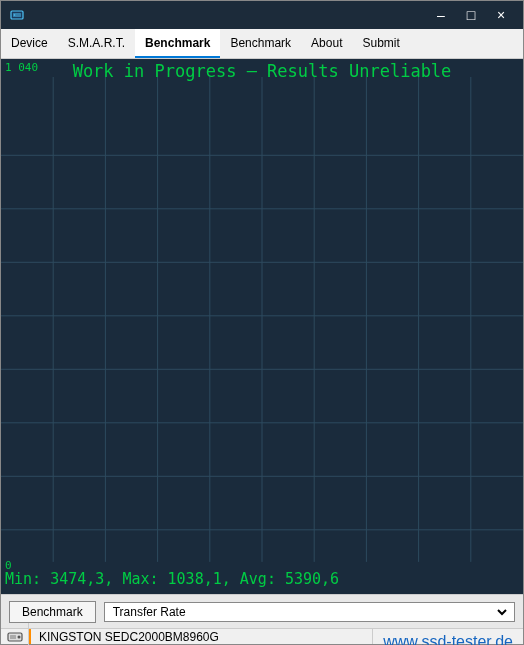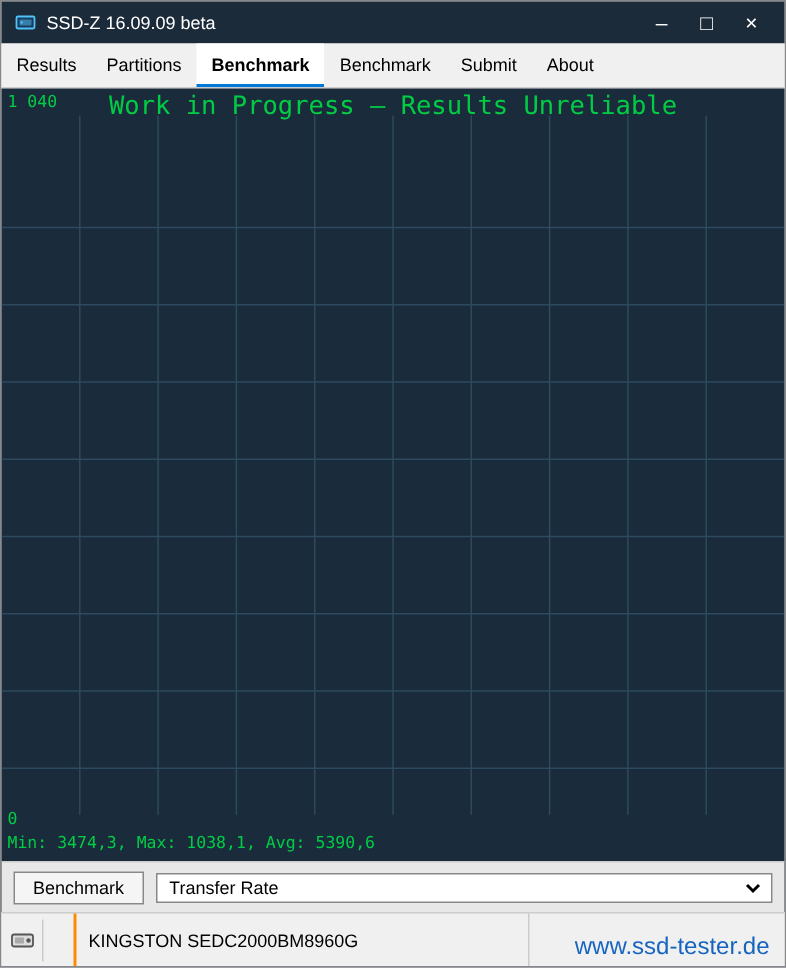--- a/index.html
+++ b/index.html
@@ -146,21 +146,21 @@
       color: #00cc44;
       font-size: 11px;
       font-family: monospace;
       position: absolute;
       bottom: 22px;
       left: 4px;
     }
 
     .stats-line {
       color: #00cc44;
-      font-size: 11px;
+      font-size: 15px;
       font-family: monospace;
       position: absolute;
       bottom: 6px;
       left: 4px;
     }
 
     
     .bottom-toolbar {
       background: #e8e8e8;
       height: 34px;
@@ -199,28 +199,27 @@
       height: 100%;
       border: none;
       background: transparent;
       font-size: 12px;
       appearance: auto;
       cursor: pointer;
     }
 
     
     .status-bar {
-      height: 36px;
+      height: 16px;
       background: #f0f0f0;
       border-top: 1px solid #ccc;
       display: flex;
       align-items: center;
       padding: 0;
       flex-shrink: 0;
-      gap: 20px;
     }
 
     .status-icon {
       width: 28px;
       height: 28px;
       display: flex;
       align-items: center;
       justify-content: center;
       border-right: 1px solid #ccc;
       flex-shrink: 0;
@@ -253,47 +252,46 @@
 
   <div class="title-bar">
     <div class="title-bar-left">
       <div class="title-icon">
         <svg viewBox="0 0 14 14" fill="none" xmlns="http://www.w3.org/2000/svg">
           <rect x="1" y="3" width="12" height="8" rx="1" stroke="#4fc3f7" stroke-width="1.2" fill="#1a3a5c"></rect>
           <rect x="3" y="5" width="8" height="4" rx="0.5" fill="#4fc3f7" opacity="0.5"></rect>
           <circle cx="4.5" cy="7" r="0.8" fill="#4fc3f7"></circle>
         </svg>
       </div>
-      <span>SSD-Z 16.09.09 beta</span>
     </div>
     <div class="title-bar-controls">
       <button class="title-btn">–</button>
       <button class="title-btn">□</button>
       <button class="title-btn close">×</button>
     </div>
   </div>
 
   <div class="menu-bar">
     <div class="menu-item">
-      <span>Results</span>
-    </div>
-    <div class="menu-item">
-      <span>Partitions</span>
+      <span>Device</span>
+    </div>
+    <div class="menu-item">
+      <span>S.M.A.R.T.</span>
     </div>
     <div class="menu-item active">
       <span>Benchmark</span>
     </div>
     <div class="menu-item">
       <span>Benchmark</span>
     </div>
     <div class="menu-item">
+      <span>About</span>
+    </div>
+    <div class="menu-item">
       <span>Submit</span>
-    </div>
-    <div class="menu-item">
-      <span>About</span>
     </div>
   </div>
 
   <div class="main-content">
     <div class="chart-area">
 
       <svg class="grid-svg" xmlns="http://www.w3.org/2000/svg">
 
         <line x1="10%" y1="18" x2="10%" y2="94%" stroke="#2d4a5e" stroke-width="1"></line>
         <line x1="20%" y1="18" x2="20%" y2="94%" stroke="#2d4a5e" stroke-width="1"></line>

